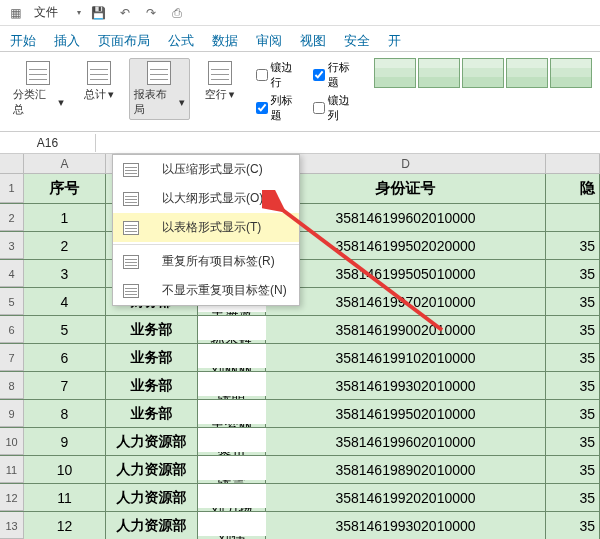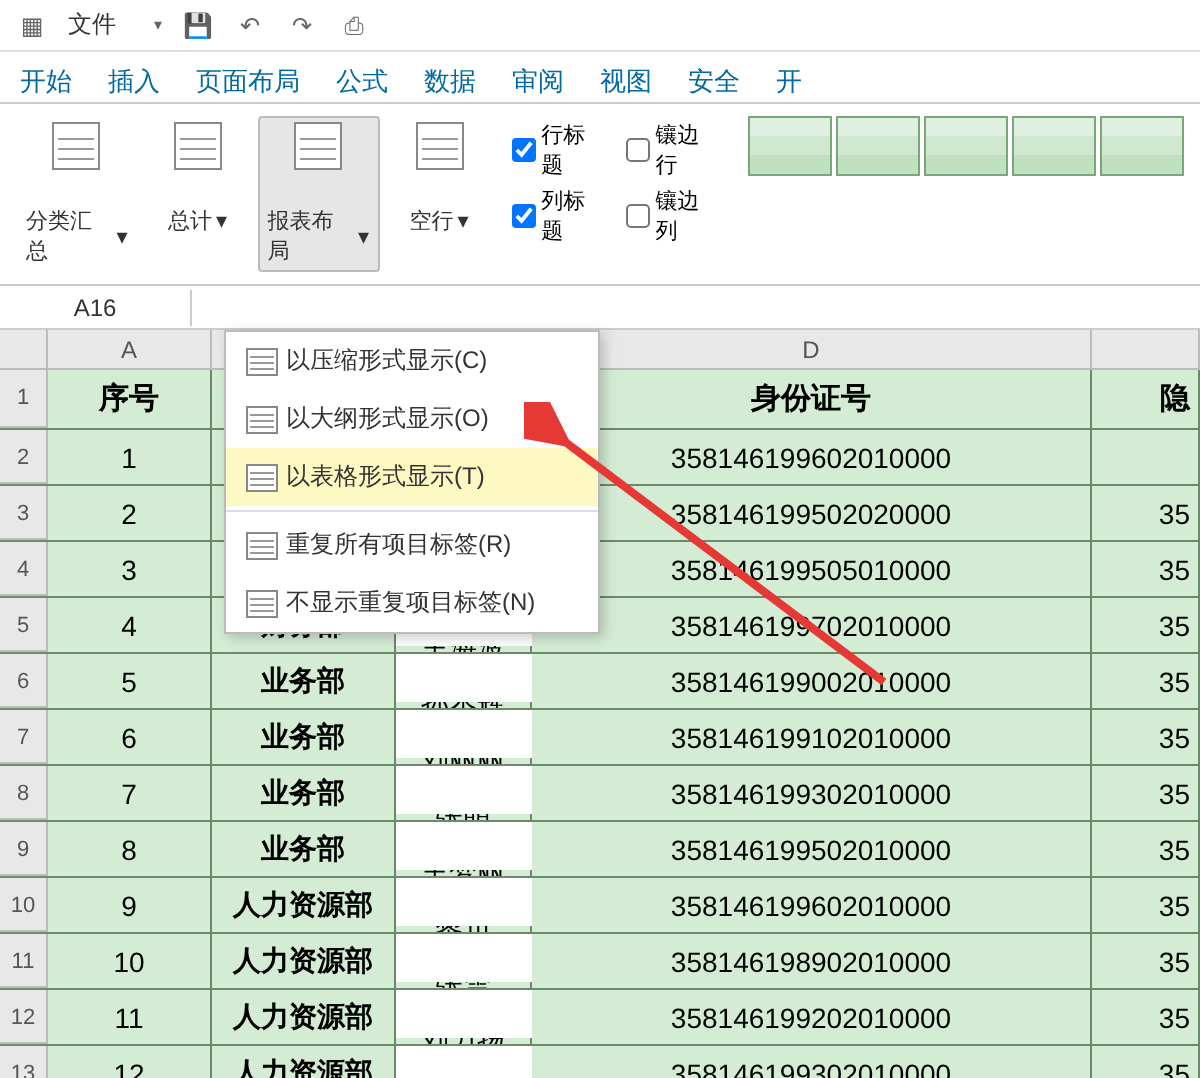--- a/index.html
+++ b/index.html
@@ -13,21 +13,21 @@
 .tabs { display: flex; gap: 18px; padding: 4px 10px 0; font-size: 13px; color: #0369a1; border-bottom: 1px solid #ccc; height: 26px; align-items: center; }
 .tab { padding: 2px 0; }
 
 
 .ribbon { display: flex; gap: 8px; padding: 6px 8px; background: #fff; border-bottom: 1px solid #ccc; align-items: flex-start; }
 .rbn-btn { display: flex; flex-direction: column; align-items: center; gap: 2px; padding: 2px 4px; border: 1px solid transparent; border-radius: 2px; min-width: 44px; }
 .rbn-btn.active { background: #e6e6e6; border-color: #bbb; }
 .rbn-icon { width: 24px; height: 24px; border: 1px solid #888; background: #fff; position: relative; }
 .rbn-icon::before, .rbn-icon::after { content: ""; position: absolute; background: #999; }
 .rbn-icon::before { left: 2px; right: 2px; top: 7px; height: 1px; box-shadow: 0 5px 0 #999, 0 10px 0 #999; }
-.rbn-label { font-size: 11px; color: #333; display: flex; align-items: center; gap: 2px; margin-top: 16px; }
+.rbn-label { font-size: 11px; color: #333; display: flex; align-items: center; gap: 2px; }
 .checks { display: flex; flex-direction: column; gap: 3px; padding: 2px 6px; font-size: 11px; }
 .chk-row { display: flex; gap: 10px; }
 .chk { display: flex; align-items: center; gap: 3px; }
 .chk input { width: 12px; height: 12px; }
 .styles { display: flex; gap: 2px; }
 .style-box { width: 42px; height: 30px; border: 1px solid #7aa87a; background: linear-gradient(#e0f0e0 33%, #d0e8d0 33% 66%, #c0e0c0 66%); }
 
 
 .refbar { display: flex; align-items: center; border-bottom: 1px solid #ccc; height: 22px; }
 .cellref { width: 96px; padding: 2px 6px; font-size: 12px; color: #333; border-right: 1px solid #ccc; text-align: center; }
@@ -43,21 +43,21 @@
 .row { display: flex; height: 28px; border-bottom: 1px solid #6a8a6a; }
 .row.hdr { height: 30px; }
 .rownum { width: 24px; background: #e8e8e8; border-right: 1px solid #bbb; border-bottom: 1px solid #bbb; text-align: center; font-size: 11px; color: #555; line-height: 28px; }
 .cell { border-right: 1px solid #6a8a6a; background: #d4ecd4; display: flex; align-items: center; justify-content: center; font-size: 14px; color: #000; padding: 0 4px; overflow: hidden; white-space: nowrap; }
 .row.hdr .cell { font-weight: bold; font-size: 15px; }
 .cell.colD { justify-content: center; }
 .cell.colE { justify-content: flex-end; }
 
 
 .dropdown { position: absolute; left: 112px; top: 0; background: #fff; border: 1px solid #bbb; box-shadow: 2px 2px 6px rgba(0,0,0,.2); width: 188px; z-index: 10; }
-.dd-item { display: flex; align-items: center; gap: 4px; padding: 6px 10px; font-size: 12px; color: #333; }
+.dd-item { display: flex; align-items: center; gap: 23px; padding: 6px 10px; font-size: 12px; color: #333; }
 .dd-item.hl { background: #fef9c3; }
 .dd-icon { width: 16px; height: 14px; border: 1px solid #888; background: #fff; position: relative; }
 .dd-icon::before { content: ""; position: absolute; left: 1px; right: 1px; top: 3px; height: 1px; background: #999; box-shadow: 0 3px 0 #999, 0 6px 0 #999; }
 .dd-sep { height: 1px; background: #ddd; margin: 2px 0; }
 
 
 .arrow { position: absolute; left: 262px; top: 36px; z-index: 20; pointer-events: none; }
 </style>
 </head>
 <body>
@@ -112,26 +112,26 @@
   <div class="rbn-btn">
     <div class="rbn-icon"></div>
     <div class="rbn-label">
         <span>空行</span>
         <span class="caret">▾</span>
       </div>
   </div>
   <div class="checks">
     <div class="chk-row">
       <label class="chk">
+          <input type="checkbox" style="">
+          <span>镶边行</span>
+        </label>
+      <label class="chk">
           <input type="checkbox" checked="" style="">
           <span>行标题</span>
-        </label>
-      <label class="chk">
-          <input type="checkbox" style="">
-          <span>镶边行</span>
         </label>
     </div>
     <div class="chk-row">
       <label class="chk">
           <input type="checkbox" checked="" style="">
           <span>列标题</span>
         </label>
       <label class="chk">
           <input type="checkbox" style="">
           <span>镶边列</span>

